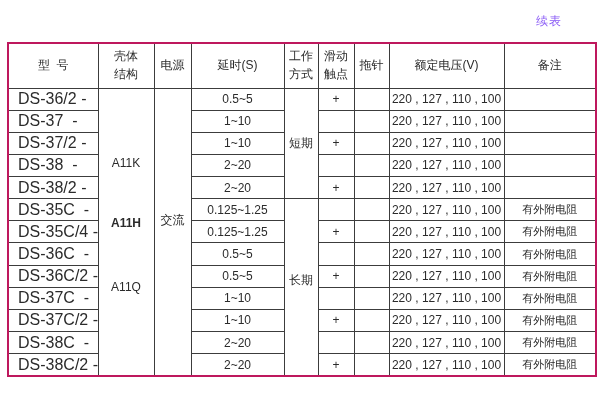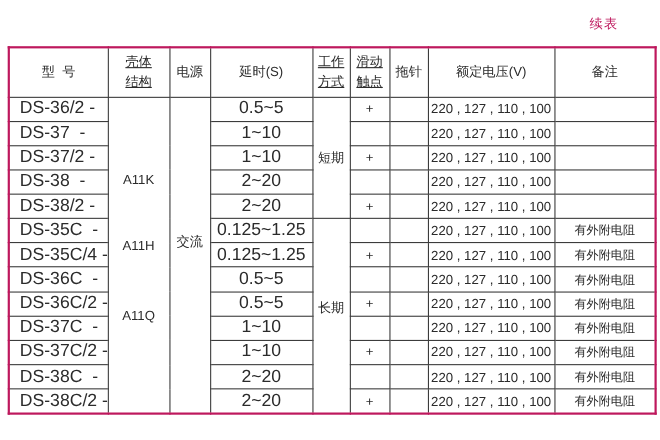--- a/index.html
+++ b/index.html
@@ -3,52 +3,52 @@
 <meta charset="utf-8">
 <style>
   html,body{margin:0;padding:0;}
   body{
     width:600px;height:400px;background:#ffffff;
     font-family:"Liberation Sans","DejaVu Sans",sans-serif;
     color:#2b2b2b;position:relative;overflow:hidden;
   }
   .continued{
     position:absolute;top:13px;left:536px;
-    font-size:12px;color:#be185d;letter-spacing:1px;
+    font-size:12px;color:#8b5cf6;letter-spacing:1px;
   }
   table.spec{
     position:absolute;left:7px;top:42px;
     width:588px;border-collapse:collapse;table-layout:fixed;
     border:2px solid #be185d;
   }
   .spec th,.spec td{
     border:1px solid #3c3c3c;
     font-size:12px;font-weight:normal;
     text-align:center;vertical-align:middle;
     padding:0;overflow:hidden;
   }
   .spec thead tr{height:45px;}
   .spec tbody tr{height:22.15px;}
-  th.wrap2{white-space:pre-line;line-height:1.45;text-decoration:underline;}
+  th.wrap2{white-space:pre-line;line-height:1.45;}
   th.model-h{white-space:pre;}
   td.model{
     text-align:left;padding-left:9px;white-space:pre;
     font-size:16px;
   }
   td.merged{position:relative;padding-left:16px;}
   td.merged .float-label{
     position:absolute;left:0;right:0;text-align:center;
     transform:translateY(-50%);font-size:12px;
   }
   .pos-a11k{top:26%;}
-  .pos-a11h{top:47%;}
+  .pos-a11h{top:47%;font-weight:bold;}
   .pos-a11q{top:69.5%;}
   .pos-power{top:46%;}
   td.voltage{white-space:nowrap;font-size:12px;margin-left:36px;}
-  td.delay{font-size:16px;}
+  td.delay{font-size:12px;}
   td.slide{font-size:12px;}
   td.remark{font-size:11px;}
   .raise{position:relative;top:-7px;margin-top:12px;}
 </style>
 </head>
 <body>
 
 <div class="continued">续表</div>
 
 <table class="spec">

